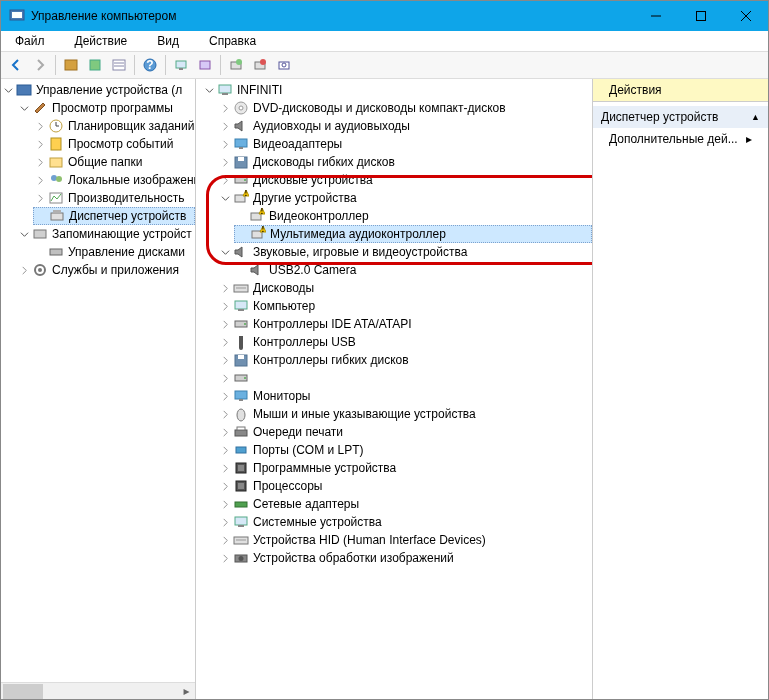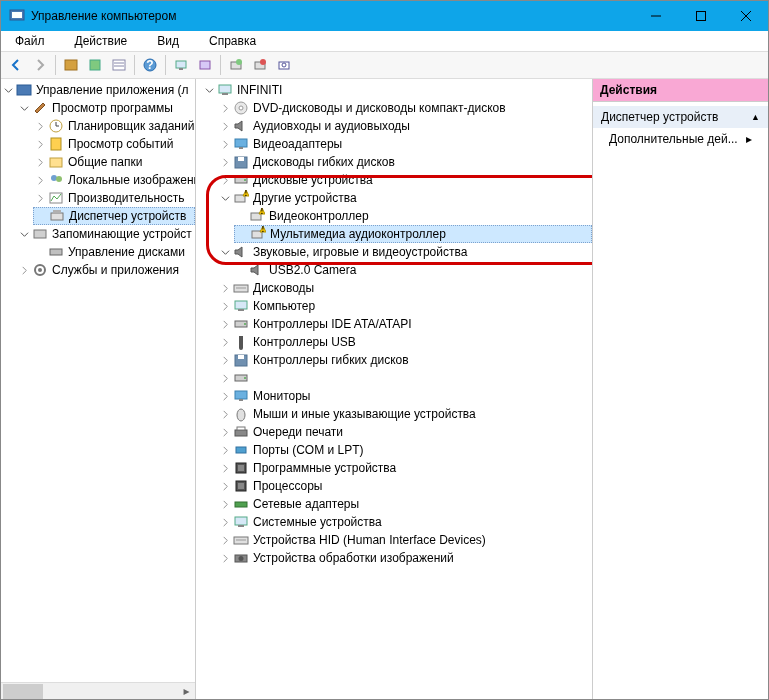--- a/index.html
+++ b/index.html
@@ -22,21 +22,21 @@
 .tree { list-style: none; }
 .tree-li { white-space: nowrap; }
 .tree-row { display: flex; align-items: center; height: 18px; padding-right: 6px; cursor: pointer; }
 .tree-row.selected { background: #cde8ff; border: 1px dotted #7da2ce; height: 18px; }
 .exp { width: 14px; height: 14px; display: inline-flex; align-items: center; justify-content: center; margin-right: 1px; flex-shrink: 0; cursor: pointer; }
 .exp svg { width: 9px; height: 9px; }
 .node-icon { width: 16px; height: 16px; margin-right: 4px; flex-shrink: 0; display: inline-flex; align-items: center; justify-content: center; }
 .node-label { white-space: nowrap; }
 .children { padding-left: 16px; list-style: none; }
 .highlight-box { position: absolute; border: 3px solid #d00000; border-radius: 20px; pointer-events: none; }
-.actions-header { background: #f9a8d4; border-bottom: 1px solid #ccc; padding: 4px 7px; font-weight: 700; }
+.actions-header { background: #fef9c3; border-bottom: 1px solid #ccc; padding: 4px 16px; font-weight: 400; }
 .actions-section { padding: 4px 0; }
 .action-title { background: #e8eff8; padding: 4px 8px; display: flex; align-items: center; justify-content: space-between; cursor: pointer; }
 .action-title .tri { font-size: 9px; }
 .action-item { padding: 4px 16px; cursor: pointer; display: flex; align-items: center; justify-content: space-between; }
 .scroll-h { height: 17px; background: #f0f0f0; border-top: 1px solid #ddd; display: flex; align-items: center; }
 .scroll-h .thumb { width: 40px; height: 15px; background: #cdcdcd; margin-left: 2px; }
 .scroll-h .arrow-r { margin-left: auto; width: 17px; height: 15px; display:flex; align-items:center; justify-content:center; color:#666; }
 </style>
 </head>
 <body>
@@ -154,21 +154,21 @@
           <span class="exp">
               <svg viewBox="0 0 10 10">
                 <path d="M1 3 L5 7 L9 3" fill="none" stroke="#444"></path>
               </svg>
             </span>
           <span class="node-icon">
               <svg width="16" height="16">
                 <rect x="1" y="3" width="14" height="10" fill="#4a7ab4" stroke="#2a5a94"></rect>
               </svg>
             </span>
-          <span class="node-label">Управление приложения (л</span>
+          <span class="node-label">Управление устройства (л</span>
         </div>
         <ul class="children">
           <li class="tree-li">
             <div class="tree-row">
               <span class="exp">
                   <svg viewBox="0 0 10 10">
                     <path d="M1 3 L5 7 L9 3" fill="none" stroke="#444"></path>
                   </svg>
                 </span>
               <span class="node-icon">

